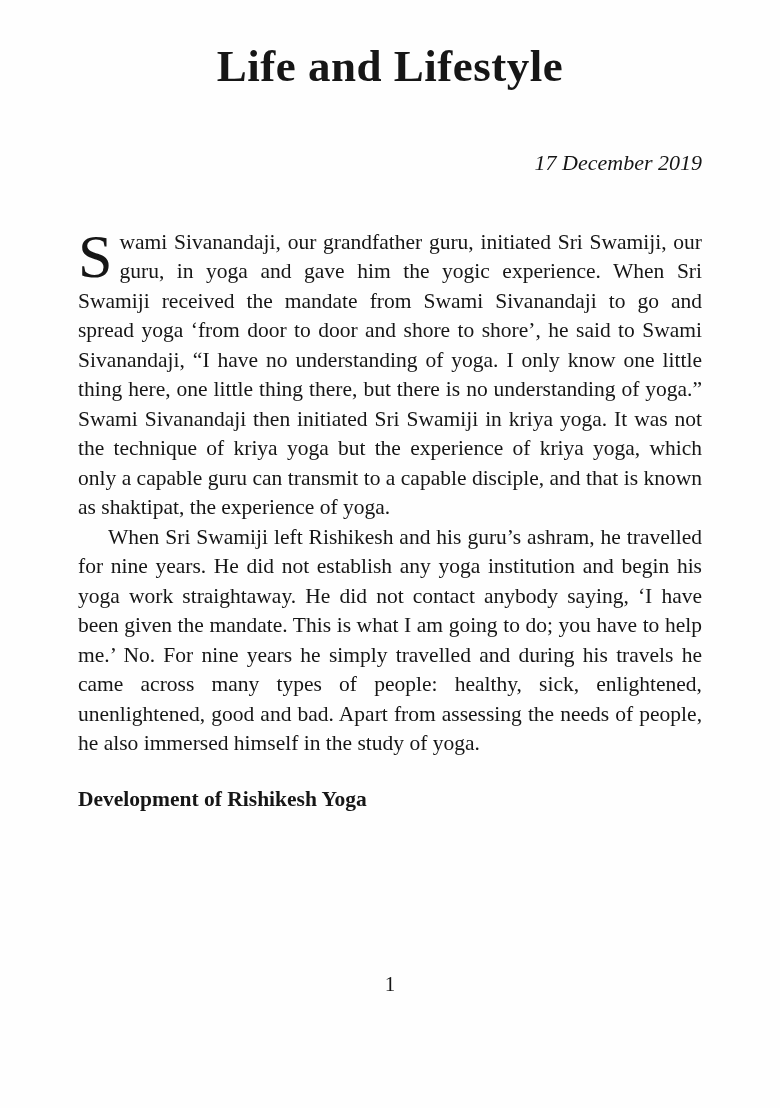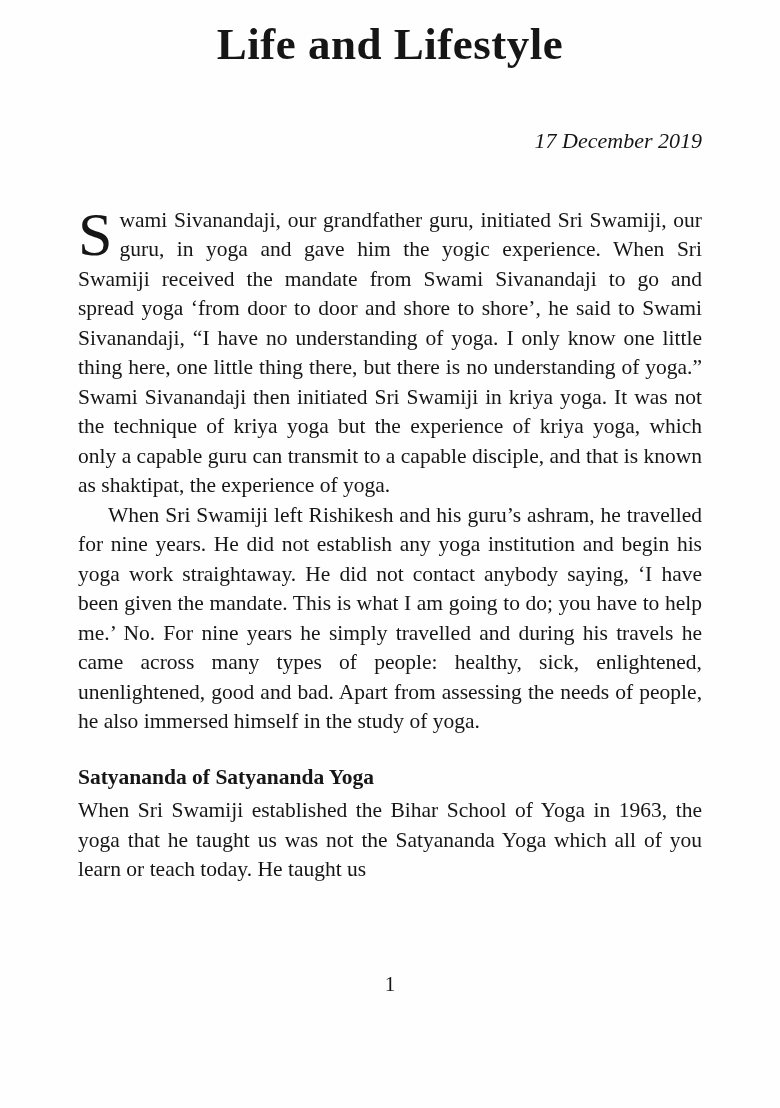--- a/index.html
+++ b/index.html
@@ -7,21 +7,21 @@
     padding: 0;
     background: #e9e9e7;
   }
   .page {
     position: relative;
     width: 780px;
     height: 1108px;
     margin: 0 auto;
     background: #fefefe;
     box-sizing: border-box;
-    padding: 20px 78px 0 78px;
+    padding: 42px 78px 0 78px;
     font-family: "Liberation Serif", "DejaVu Serif", serif;
     color: #161616;
     overflow: hidden;
   }
   .title {
     text-align: center;
     font-size: 45px;
     font-weight: bold;
     letter-spacing: 0.5px;
     margin: 0 0 0 0;
@@ -78,21 +78,20 @@
   <h1 class="title">Life and Lifestyle</h1>
 
   <div class="date">17 December 2019</div>
 
   <div class="body-text">
 
     <p class="para"><span class="dropcap">S</span><span>wami Sivanandaji, our grandfather guru, initiated Sri Swamiji, our guru, in yoga and gave him the yogic experience. When Sri Swamiji received the mandate from Swami Sivanandaji to go and spread yoga ‘from door to door and shore to shore’, he said to Swami Sivanandaji, “I have no understanding of yoga. I only know one little thing here, one little thing there, but there is no understanding of yoga.” Swami Sivanandaji then initiated Sri Swamiji in kriya yoga. It was not the technique of kriya yoga but the experience of kriya yoga, which only a capable guru can transmit to a capable disciple, and that is known as </span><span class="italic-term">shaktipat</span><span>, the experience of yoga.</span></p>
 
     <p class="para indented">When Sri Swamiji left Rishikesh and his guru’s ashram, he travelled for nine years. He did not establish any yoga institution and begin his yoga work straightaway. He did not contact anybody saying, ‘I have been given the mandate. This is what I am going to do; you have to help me.’ No. For nine years he simply travelled and during his travels he came across many types of people: healthy, sick, enlightened, unenlightened, good and bad. Apart from assessing the needs of people, he also immersed himself in the study of yoga.</p>
 
-    <h2 class="section-heading">Satyananda of Satyananda Yoga</h2>
+    <h2 class="section-heading">Development of Rishikesh Yoga</h2>
 
-    <p class="para">When Sri Swamiji established the Bihar School of Yoga in 1963, the yoga that he taught us was not the Satyananda Yoga which all of you learn or teach today. He taught us</p>
 
   </div>
 
   <div class="page-number">1</div>
 
 </div>
 
 </body></html>

